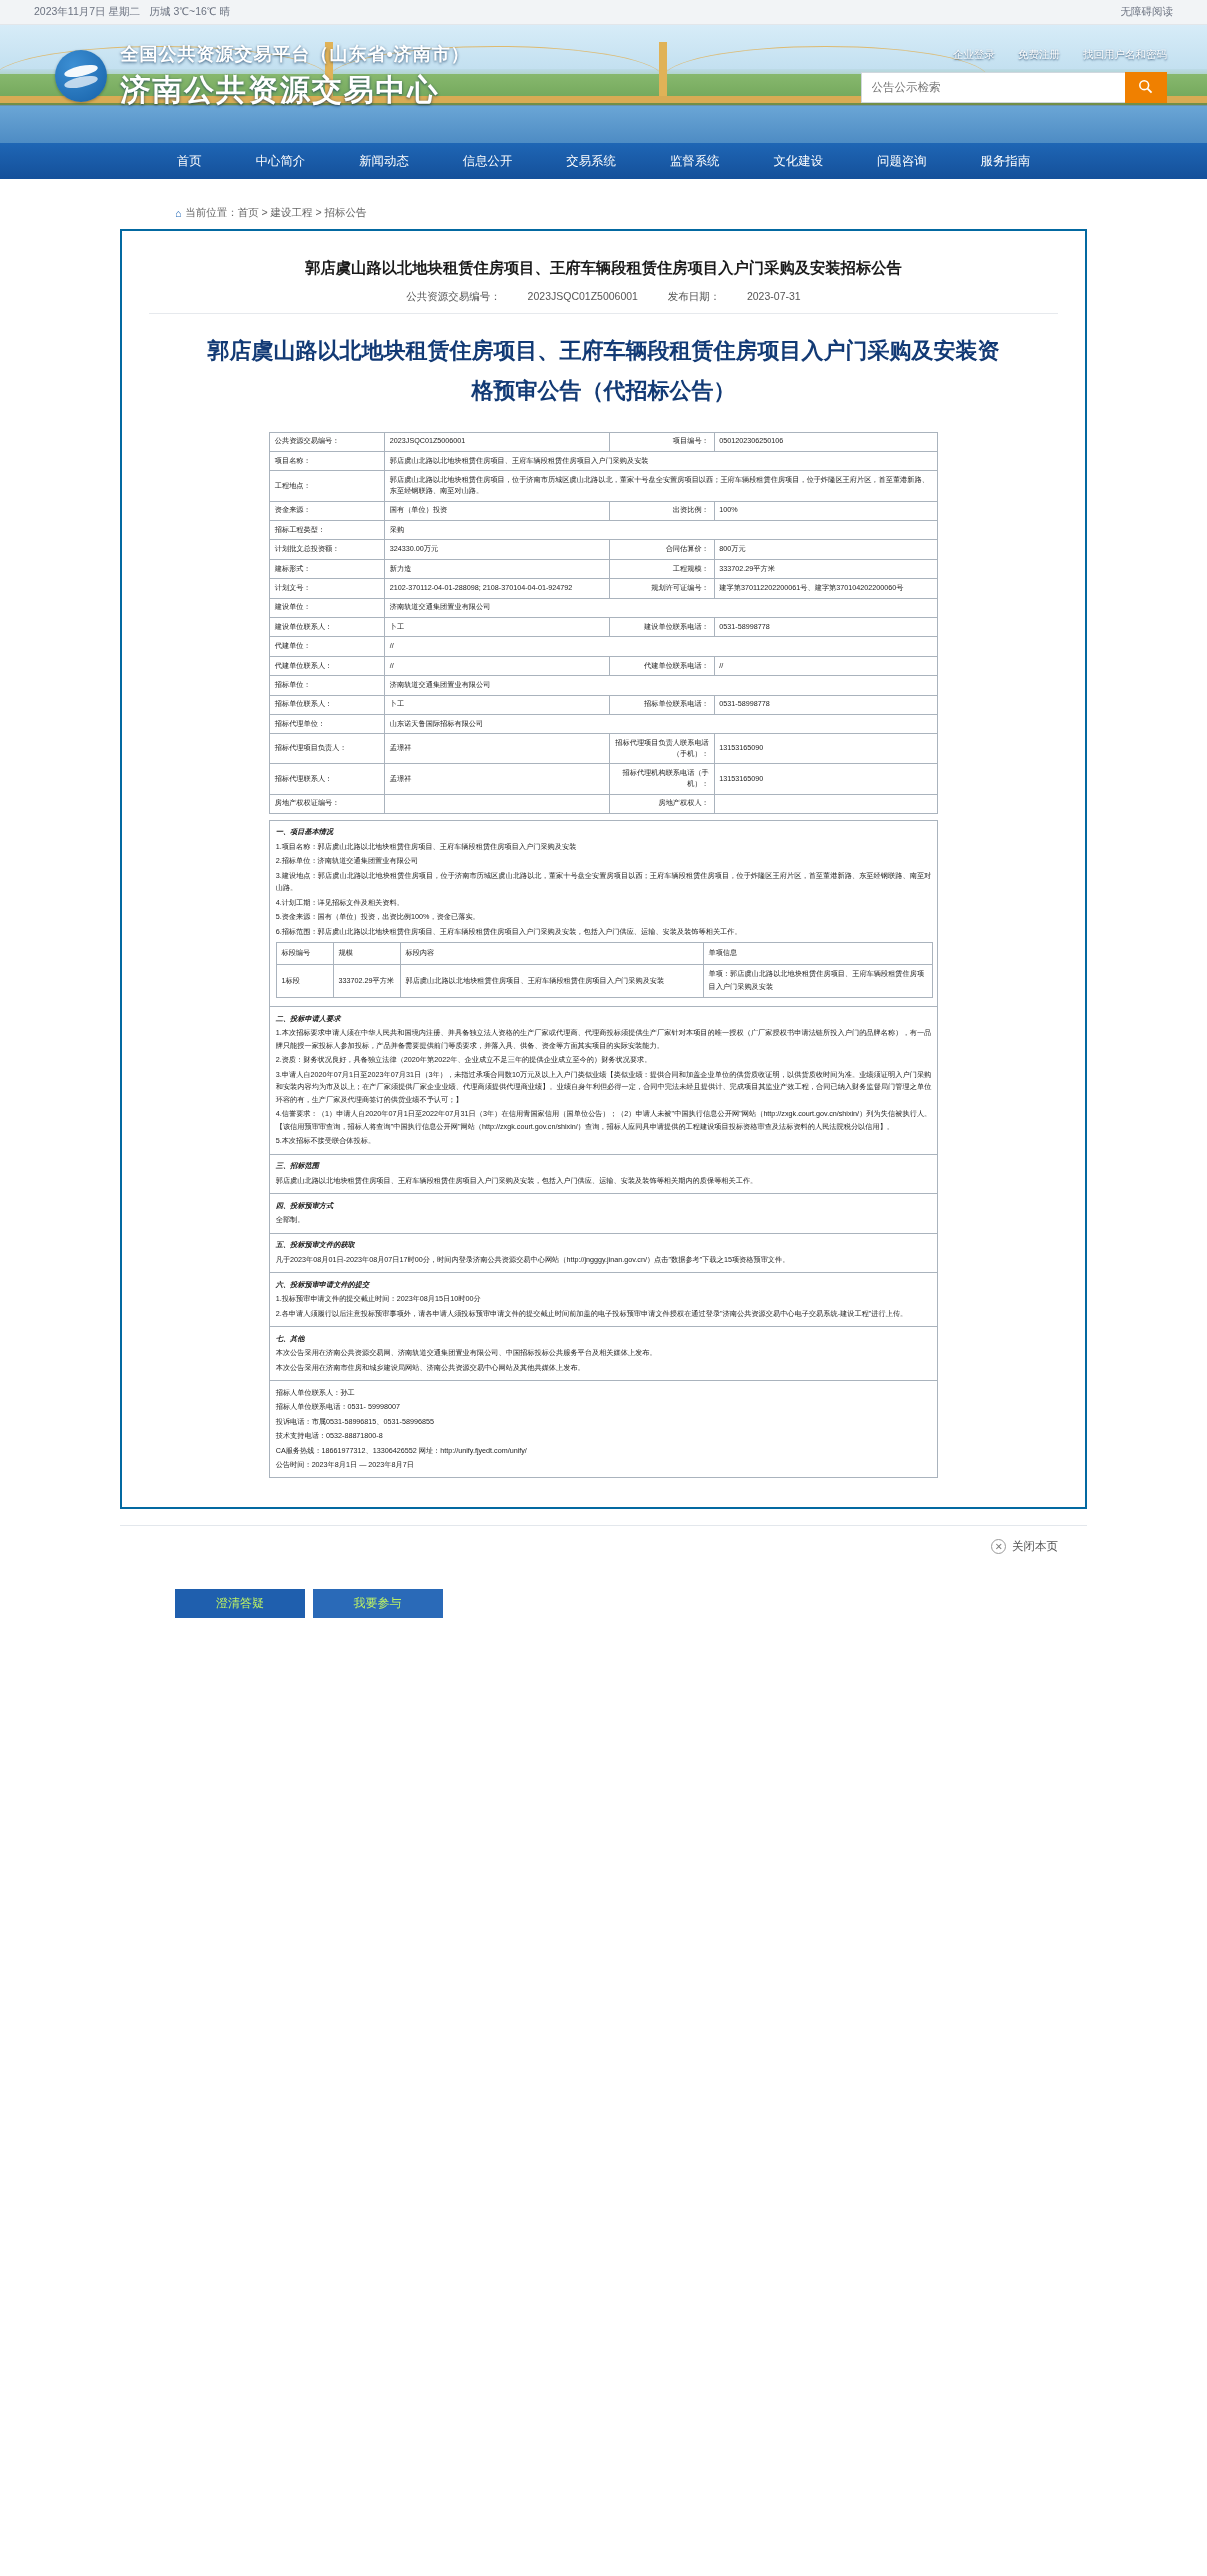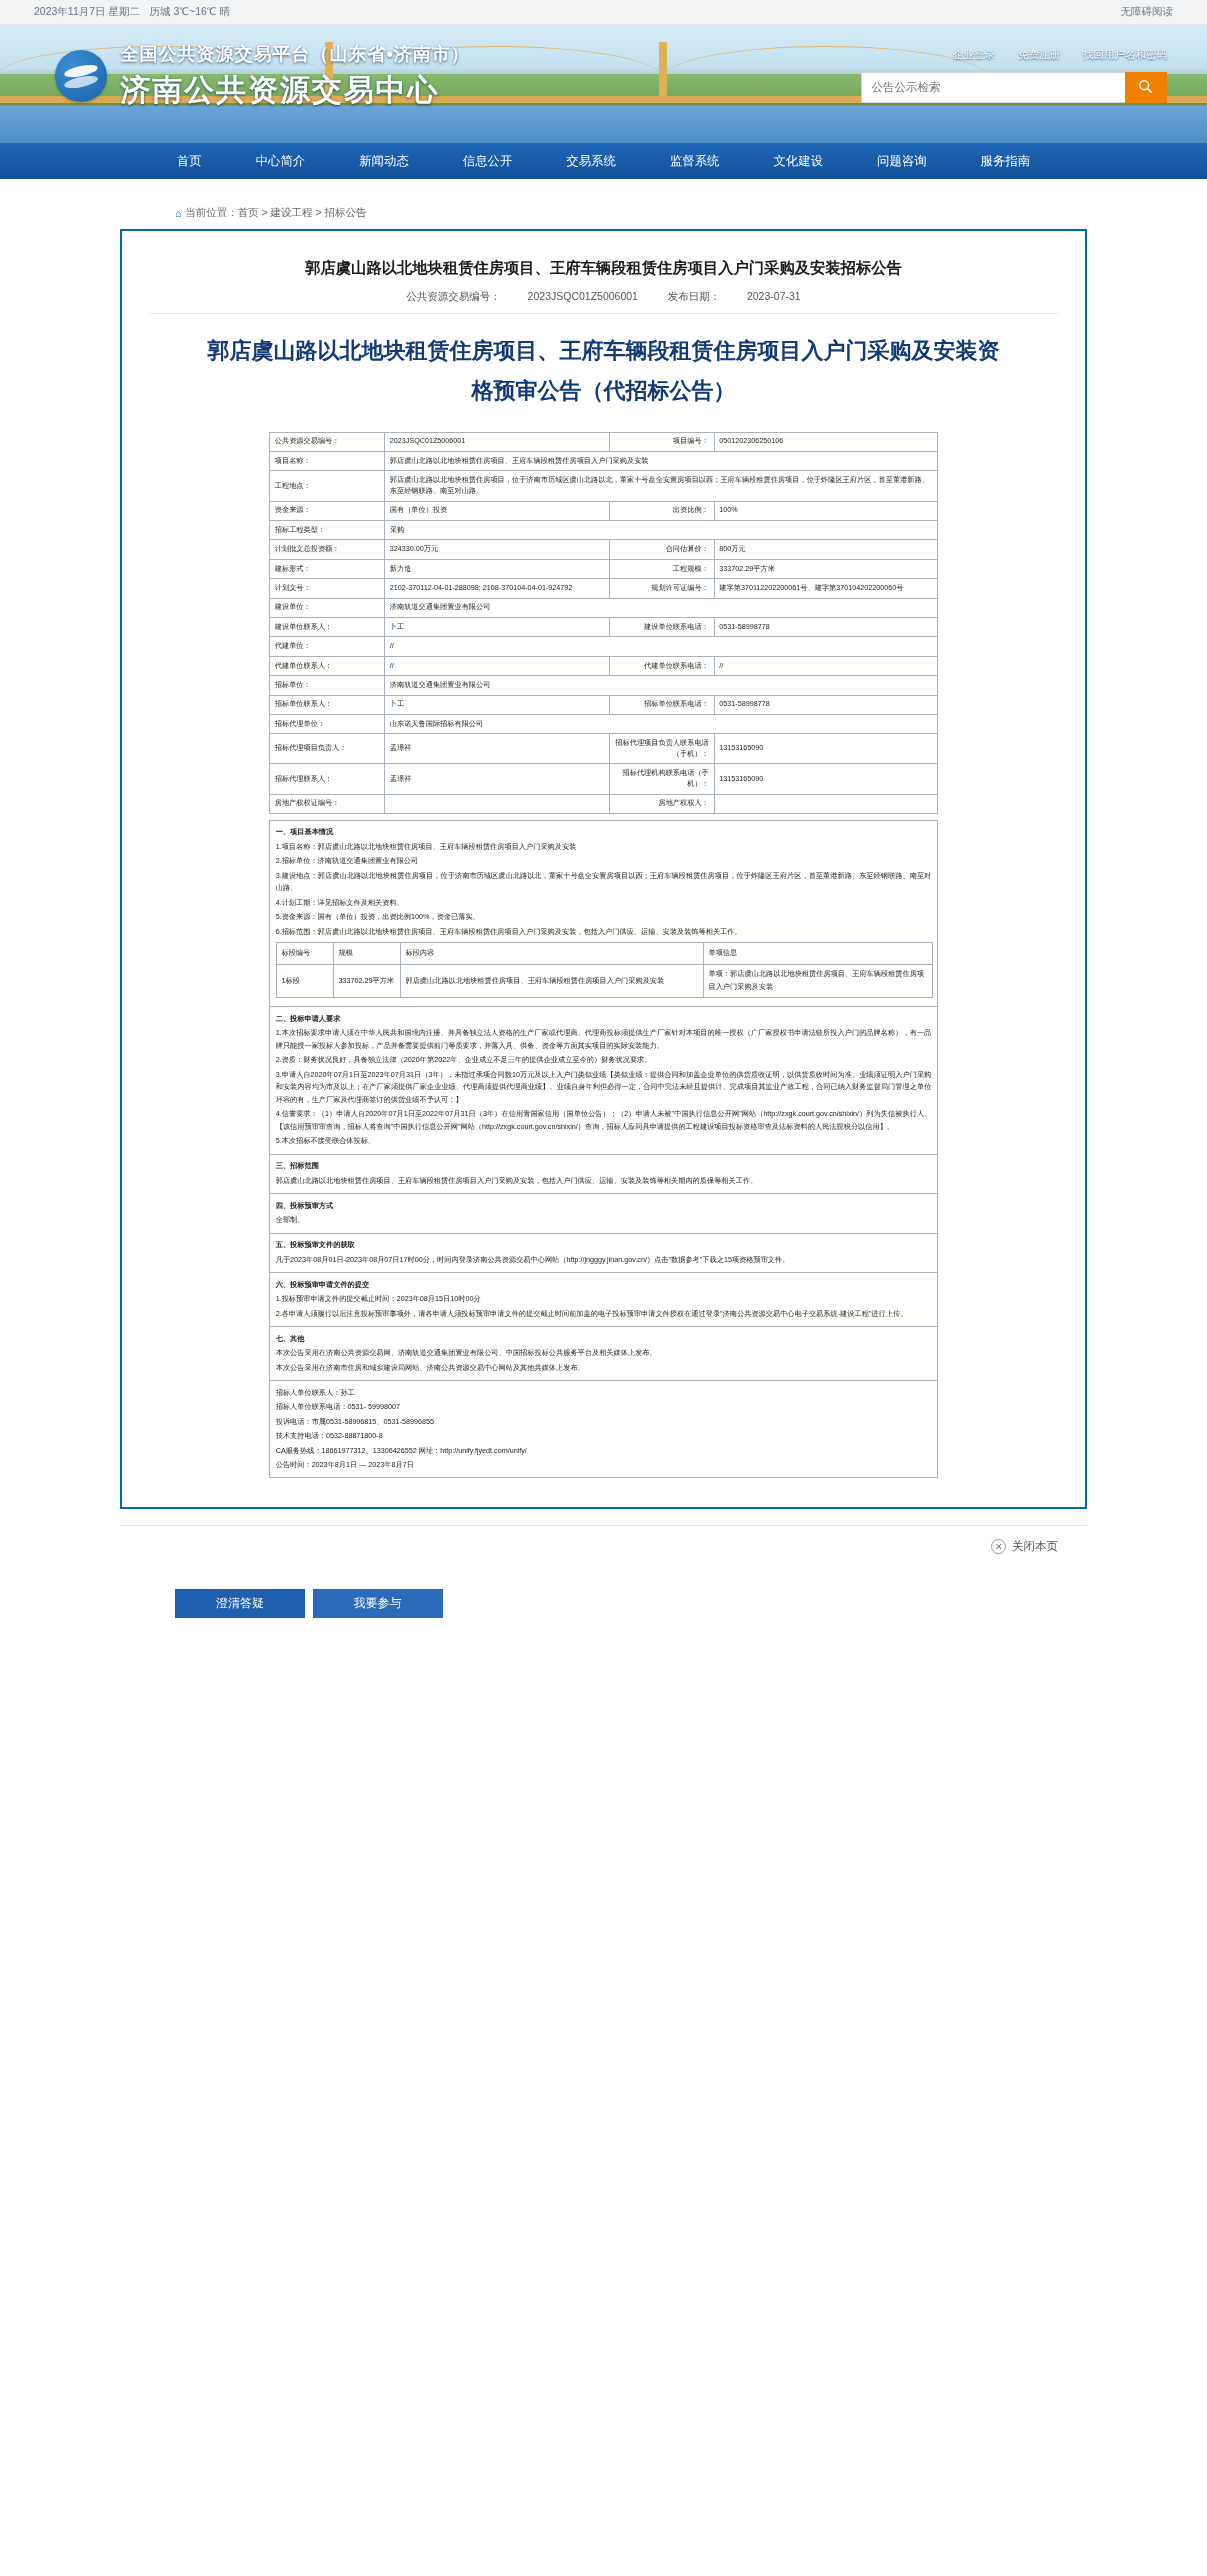--- a/index.html
+++ b/index.html
@@ -164,21 +164,21 @@
   td.lbl2 { width: 105px; text-align: right; }
   
   .sec {
     width: 669px; margin: 0 auto;
     border: 1px solid #aab3bd; border-top: none;
     font-size: 7.2px; line-height: 1.75; color: #222;
     padding: 3.8px 5.7px;
     text-align: justify;
   }
   .sec.first { border-top: 1px solid #aab3bd; margin-top: 5.7px; }
-  .sec b { font-weight: bold; }
+  .sec b { font-weight: bold; font-style: italic; }
   .sec p { margin: 1.9px 0; }
   table.scope {
     width: 657px; margin: 3.8px auto; border-collapse: collapse;
     font-size: 7.2px; color:#222;
   }
   table.scope td, table.scope th {
     border: 1px solid #aab3bd; padding: 3.8px 4.8px; vertical-align: middle;
     font-weight: normal; text-align:left;
   }
   table.scope td.left { text-align:left; }
@@ -194,21 +194,21 @@
     display:inline-flex; width:15.3px; height:15.3px; border-radius:50%;
     border:1px solid #999; color:#777; align-items:center; justify-content:center;
     font-size:9.6px; margin-right:5.7px;
   }
   .btn-row {
     width: 967px; margin: 21px auto 0 auto; display:flex; gap: 7.6px;
     padding-left: 55px;
   }
   .btn-row button {
     width: 130px; height: 29px; border: none; cursor:pointer;
-    background: #1f5fae; color:#ffffff; font-size: 12px;
+    background: #1f5fae; color:#bef264; font-size: 12px;
     font-family: "Liberation Sans", sans-serif;
   }
   .btn-row button.alt { background: #2a6ab8; }
 </style>
 </head>
 <body>
 
 <div class="topbar">
   <div class="left">
     <span>2023年11月7日 星期二</span>

